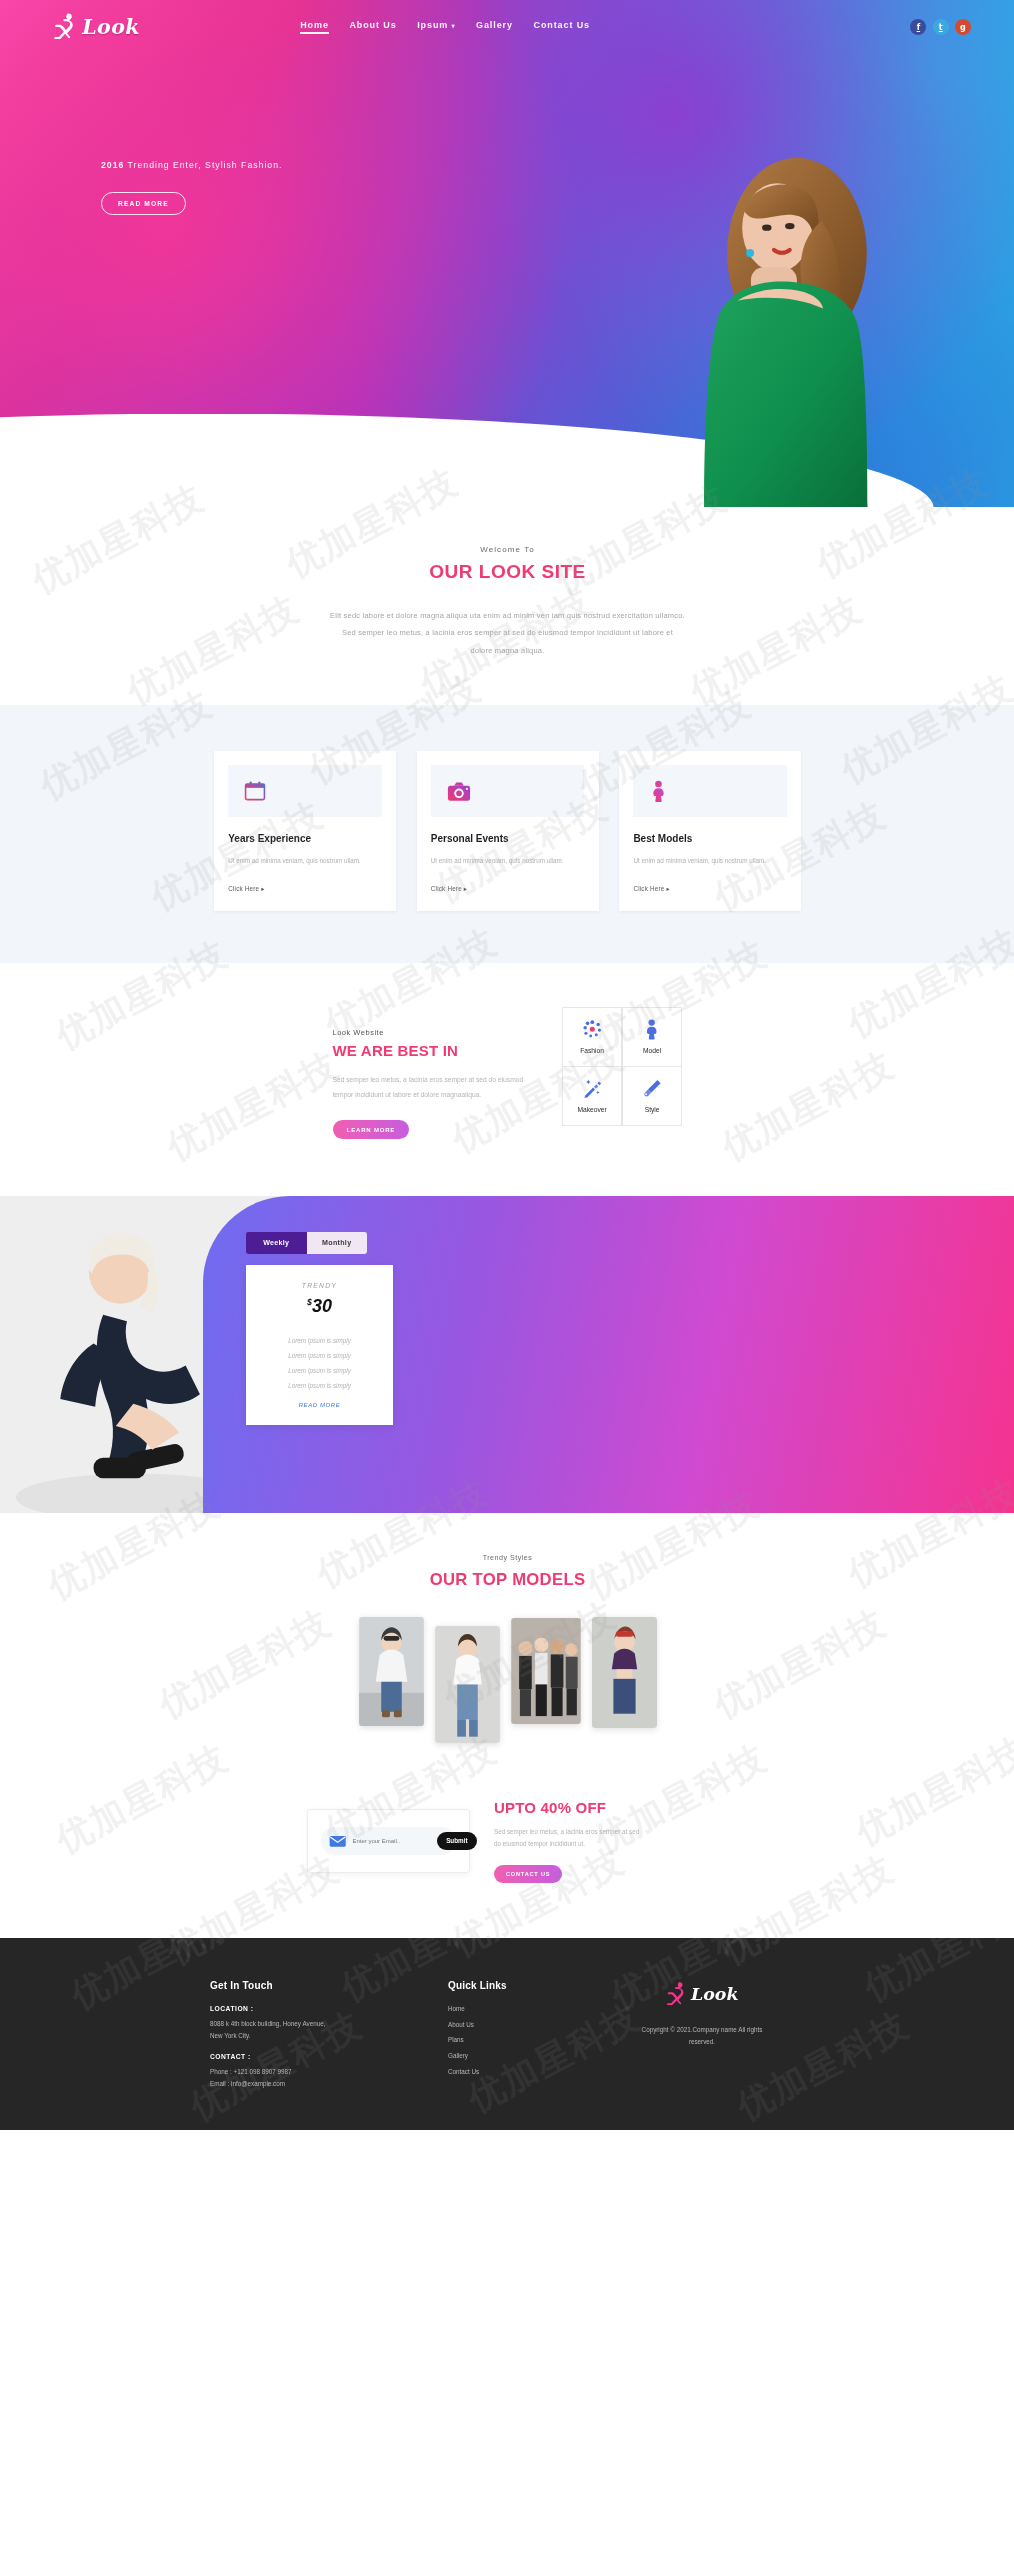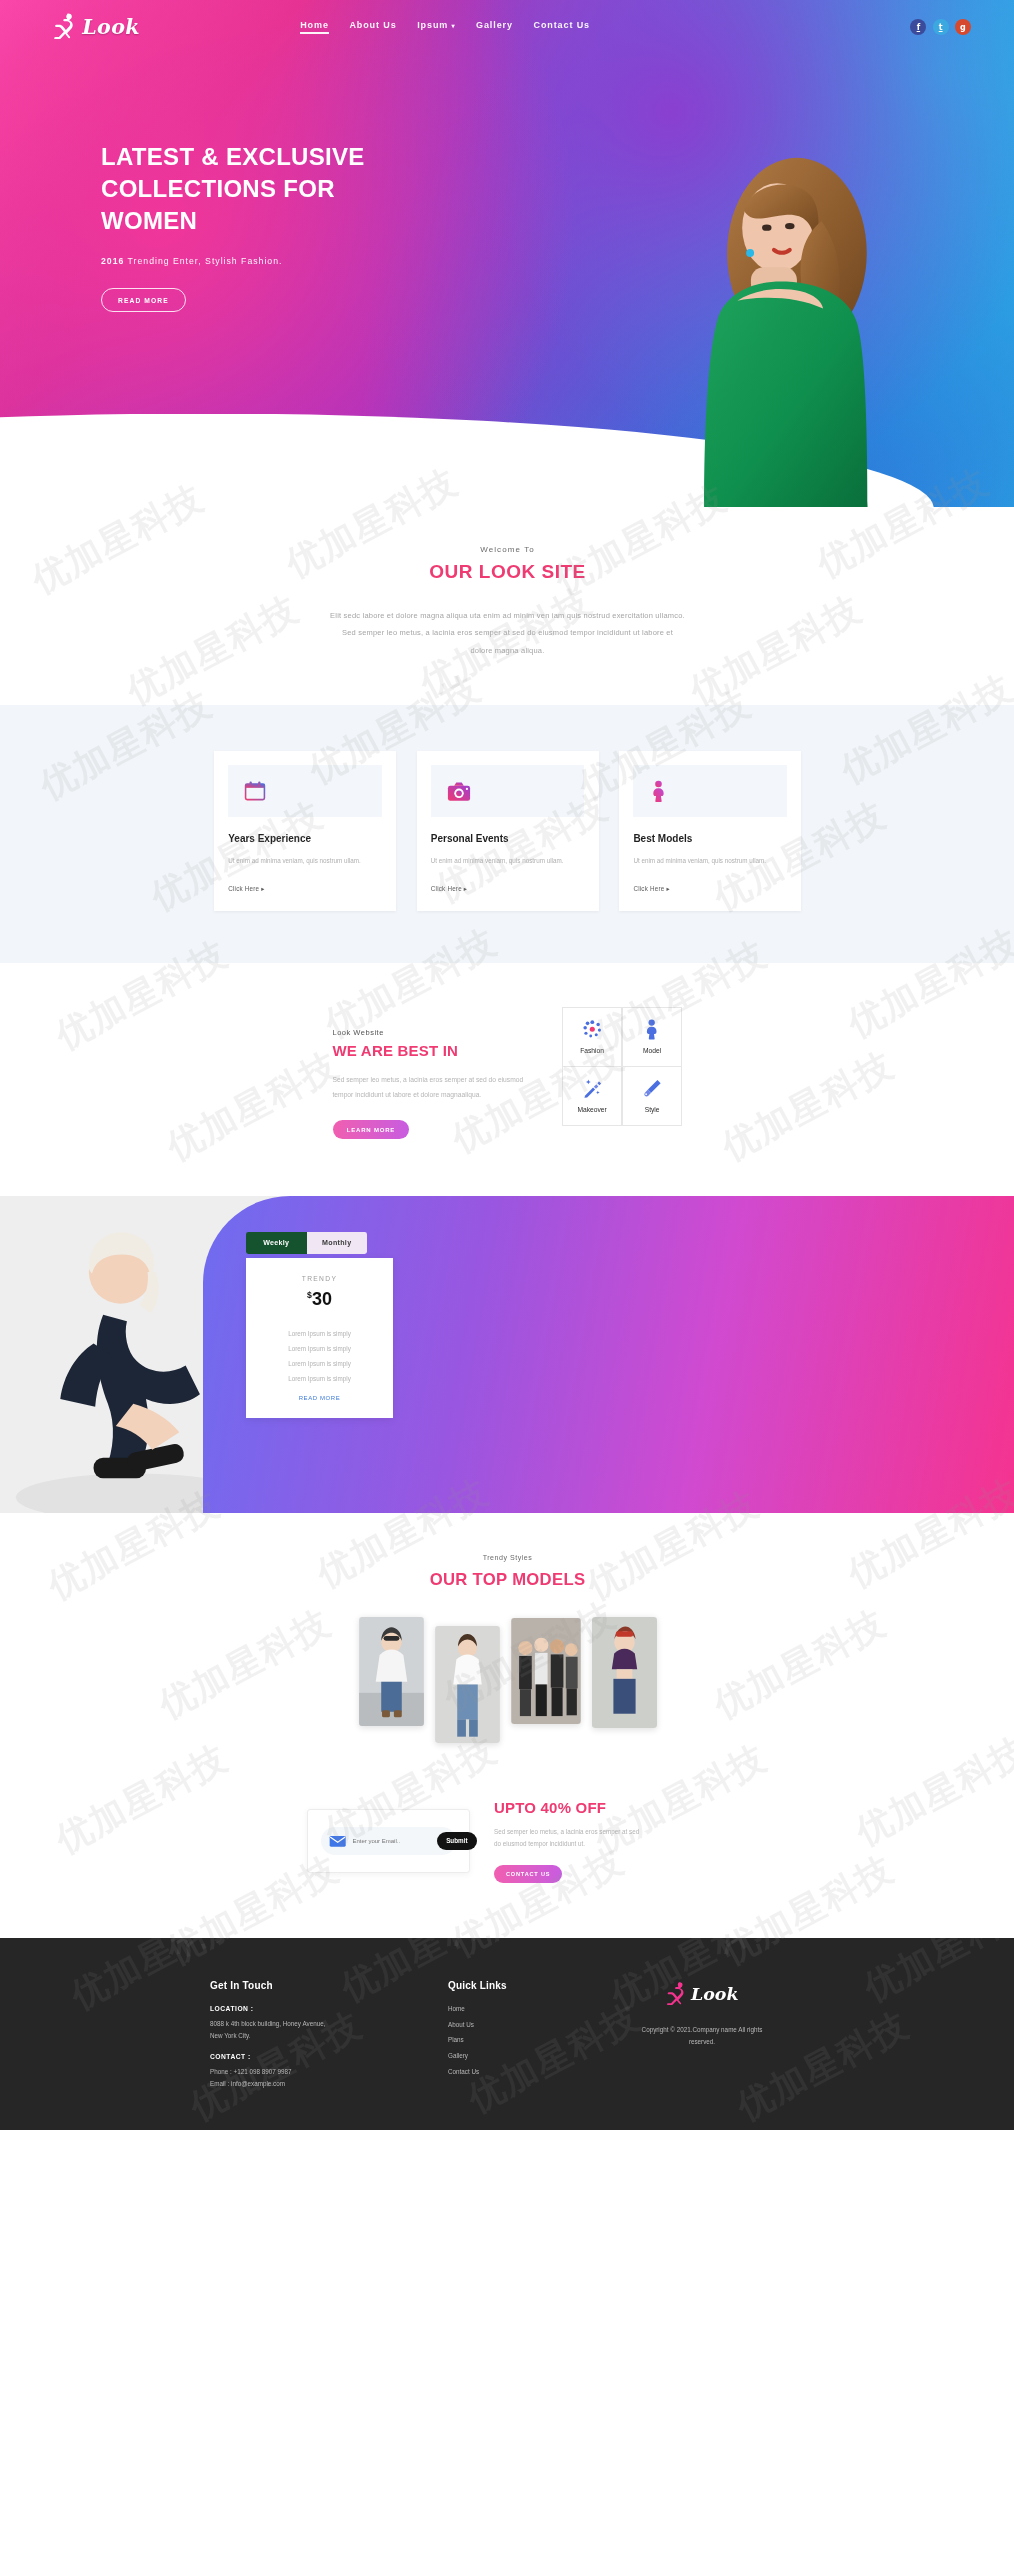--- a/index.html
+++ b/index.html
@@ -140,23 +140,23 @@
     position:absolute; left:203px; top:8px; right:0; height:317px;
     background:linear-gradient(100deg,#6f6cf0 0%,#9a56e0 34%,#d04ad0 62%,#f5338f 100%);
     border-top-left-radius:87px;
   }
   .pricing-content { position:absolute; left:246px; top:44px; z-index:5; }
   .toggle { display:flex; width:121px; border-radius:2.4px; overflow:hidden; }
   .toggle div {
     flex:1; text-align:center; font-size:7.1px; font-weight:700; padding:7.1px 0;
     letter-spacing:0.3px;
   }
-  .toggle .on { background:#14532d; color:#fff; }
+  .toggle .on { background:#4c1d95; color:#fff; }
   .toggle .off { background:#f0e6f4; color:#3a3a3a; }
-  .plans { display:flex; margin-top:4px; }
+  .plans { display:flex; margin-top:11px;font-style:italic; }
   .plan {
     width:147px; background:#fff; padding:17.4px 8px 14.3px; text-align:center;
     box-shadow:0 1.6px 8px rgba(0,0,0,.08);
   }
   .plan .pname { font-size:6.7px; color:#9c9c9c; letter-spacing:1.3px; }
   .plan .pprice { margin-top:6.3px; font-size:18px; font-weight:800; color:#111; }
   .plan .pprice sup { font-size:8.7px; font-weight:700; vertical-align:super; }
   .plan ul { list-style:none; margin-top:16px; }
   .plan li { font-size:6.3px; color:#b3b3b3; padding:4px 0; }
   .plan .more { display:inline-block; margin-top:9.5px; font-size:6px; color:#3d7bd6; letter-spacing:0.6px; text-decoration:none; }
@@ -280,25 +280,20 @@
     <ellipse cx="137" cy="118" rx="6" ry="4" fill="#3a2a22"></ellipse>
     <ellipse cx="166" cy="116" rx="6" ry="4" fill="#3a2a22"></ellipse>
     <path d="M146 146c6 5 14 5 20 0" stroke="#c0392b" stroke-width="5" fill="none" stroke-linecap="round"></path>
     <rect x="117" y="168" width="58" height="36" rx="16" fill="#e8bfa3"></rect>
     <path d="M76 230c12-32 48-46 86-44 44 2 78 20 88 50 12 36 14 150 14 234H58c0-90 4-196 18-240z" fill="url(#dress)"></path>
     <path d="M100 210c20-14 52-18 80-12 16 4 26 12 28 22-34-16-78-16-108-10z" fill="#efc6ab"></path>
     <circle cx="116" cy="150" r="5" fill="#29b8e8"></circle>
   </svg>
 
   <div class="hero-inner">
-    <h1>
-      <span>LATEST &amp; EXCLUSIVE</span><br>
-      <span>COLLECTIONS FOR</span><br>
-      <span>WOMEN</span>
-    </h1>
     <div class="hero-sub">
       <b>2016</b>
       <span>Trending Enter, Stylish Fashion.</span>
     </div>
     <a href="#" class="btn-outline">READ MORE</a>
   </div>
 
   <div class="hero-curve"></div>
 </section>
 

